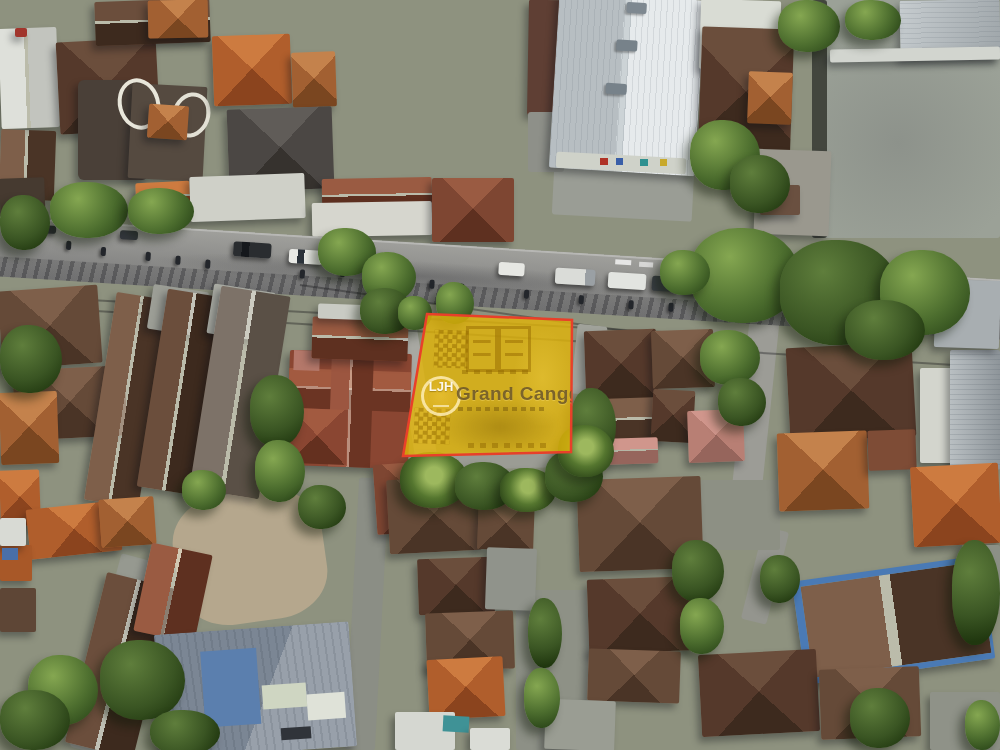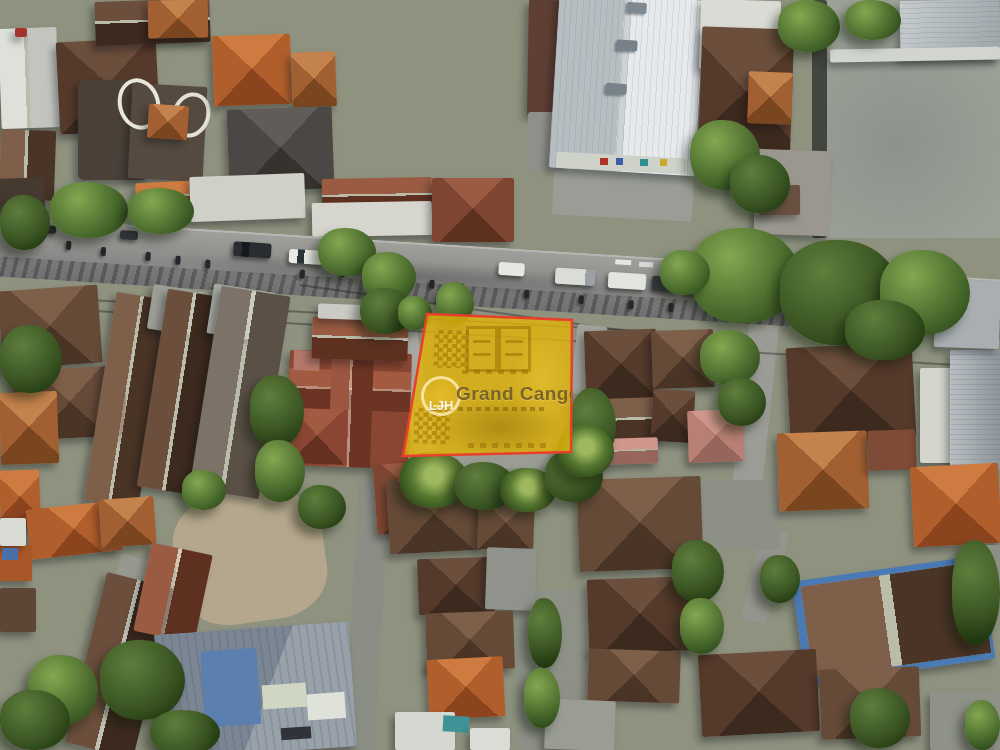--- a/index.html
+++ b/index.html
@@ -23,21 +23,21 @@
   .car{position:absolute;border-radius:3px;box-shadow:-2px 3px 4px rgba(0,0,0,.45);}
   .mt{position:absolute;width:5px;height:9px;border-radius:2px;background:#23262b;box-shadow:-2px 2px 3px rgba(0,0,0,.4);}
   .wire{position:absolute;height:1.5px;background:rgba(25,25,28,.38);transform-origin:left center;}
   .road{position:absolute;left:-30px;top:248px;width:1060px;height:60px;transform:rotate(3.6deg);background:linear-gradient(to bottom,#a0a09c,#8b8b89 55%,#7c7c7c);box-shadow:inset 0 2px 0 rgba(255,255,255,.25);}
   .road-streaks{position:absolute;left:0;top:40px;width:100%;height:20px;background:repeating-linear-gradient(100deg,rgba(25,25,30,.38) 0 4px,rgba(25,25,30,.12) 4px 11px);}
   .road-wash{position:absolute;left:180px;top:18px;width:520px;height:30px;background:radial-gradient(ellipse,rgba(40,40,45,.28),transparent 70%);}
   .plot-poly{fill-opacity:.8;}
   .wm-clip{position:absolute;left:0;top:0;width:1000px;height:750px;clip-path:polygon(427px 314px,572px 320px,571px 452px,403px 456px);}
   .checker{position:absolute;background:repeating-conic-gradient(rgba(150,108,0,.5) 0 25%,rgba(235,190,40,.12) 0 50%) 0 0/9px 9px;transform:rotate(2deg);}
   .glyph{position:absolute;border:3px solid rgba(150,105,0,.5);background:linear-gradient(rgba(150,105,0,.5) 0 0) 50% 30%/68% 3px no-repeat,linear-gradient(rgba(150,105,0,.5) 0 0) 50% 64%/68% 3px no-repeat;}
-  .wm-circle{position:absolute;left:421px;top:376px;width:34px;height:34px;border-radius:50%;border:3px solid rgba(255,240,190,.8);background:radial-gradient(circle,rgba(246,202,62,.5),rgba(220,170,20,.35));color:#fdf8ea;font-weight:bold;font-size:13px;display:flex;align-items:flex-end;justify-content:center;text-shadow:0 1px 1px rgba(120,90,0,.5);}
+  .wm-circle{position:absolute;left:421px;top:376px;width:34px;height:34px;border-radius:50%;border:3px solid rgba(255,240,190,.8);background:radial-gradient(circle,rgba(246,202,62,.5),rgba(220,170,20,.35));color:#fdf8ea;font-weight:bold;font-size:13px;display:flex;align-items:flex-start;justify-content:center;text-shadow:0 1px 1px rgba(120,90,0,.5);}
   .wm-circle i{position:absolute;bottom:6px;left:50%;width:16px;height:2px;margin-left:-8px;background:rgba(255,245,210,.65);}
   .wm-title{position:absolute;left:456px;top:383px;font-size:19px;font-weight:bold;letter-spacing:.4px;color:rgba(108,86,40,.88);text-shadow:0 1px 0 rgba(255,230,130,.35);white-space:nowrap;}
   .wm-subline{position:absolute;left:458px;top:407px;width:86px;height:4px;background:repeating-linear-gradient(90deg,rgba(120,90,10,.5) 0 5px,transparent 5px 9px);}
   .dash-row{position:absolute;background:repeating-linear-gradient(90deg,rgba(140,100,0,.45) 0 6px,transparent 6px 12px);}
 </style>
 </head>
 <body>
 
 <div class="stage">
 

